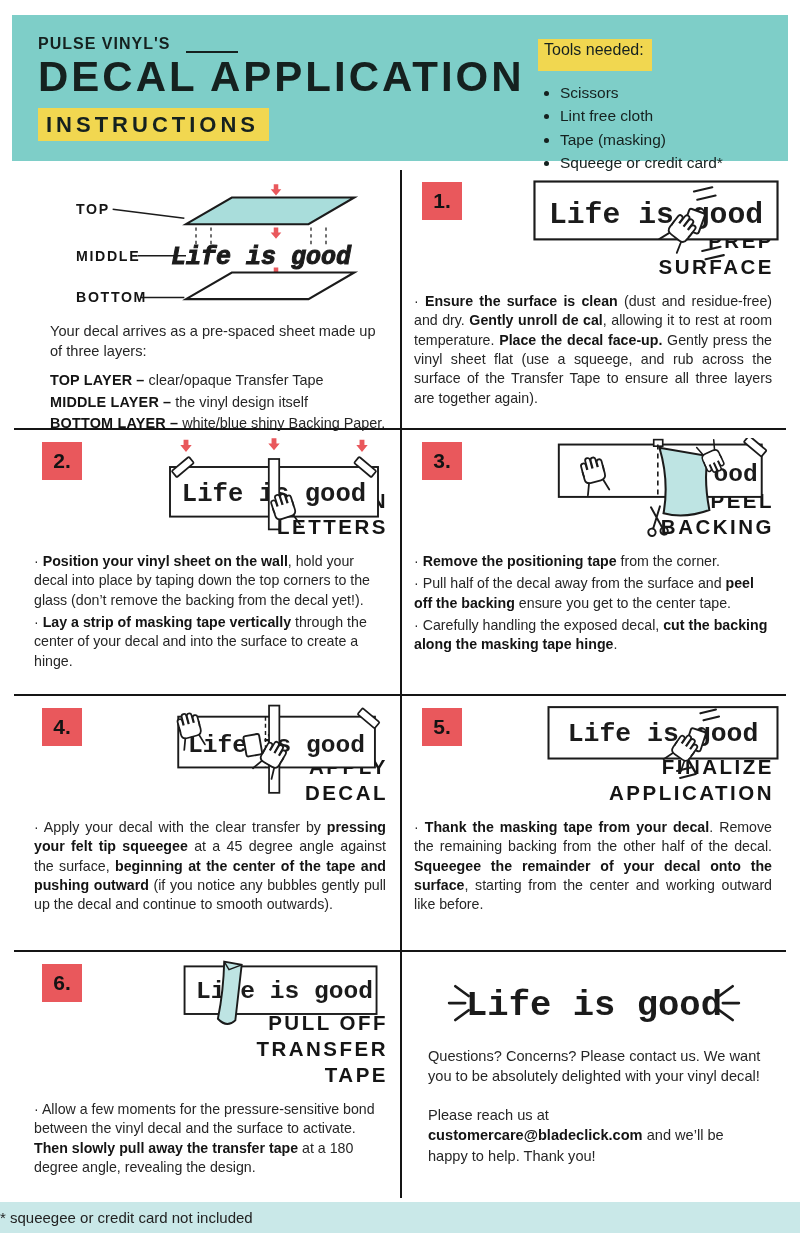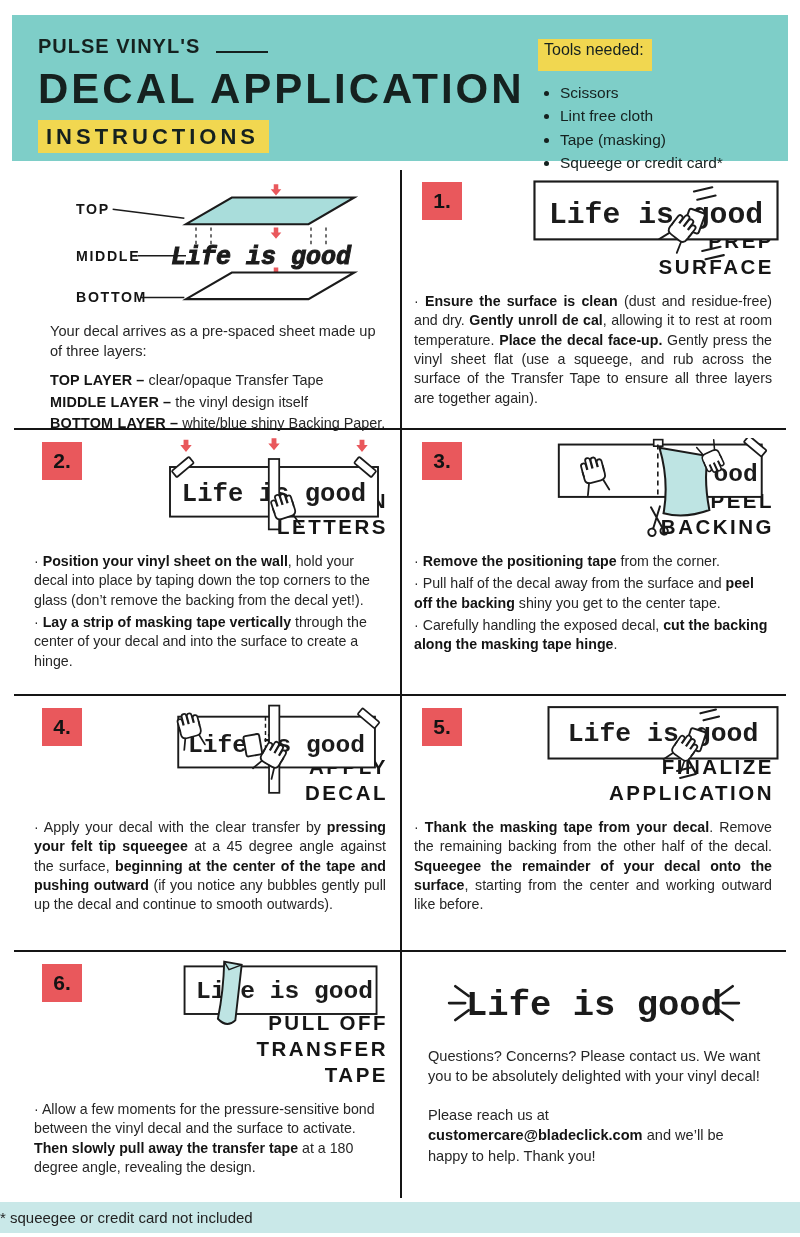--- a/index.html
+++ b/index.html
@@ -3,23 +3,23 @@
 <meta charset="utf-8">
 <style>
   * { box-sizing: border-box; margin: 0; padding: 0; }
   html,body { background:#ffffff; }
   body { width:800px; font-family:"Liberation Sans","DejaVu Sans",sans-serif; color:#1d1d1d; }
   .page { position:relative; width:800px; height:1237px; background:#fff; overflow:hidden; }
 
   
   .banner { position:absolute; left:12px; top:15px; width:776px; height:146px;
             background:#7ECEC8; display:flex; justify-content:space-between; padding:20px 22px 0 26px; }
-  .brand-row { font-size:20px; font-weight:bold; letter-spacing:1px; color:#15211f; display:flex; align-items:center; gap:16px; }
+  .brand-row { font-size:16px; font-weight:bold; letter-spacing:1px; color:#15211f; display:flex; align-items:flex-end; gap:16px; }
   .brand-line { display:inline-block; width:52px; border-bottom:2px solid #15211f; height:12px; }
-  .big-title { font-size:42px; font-weight:bold; letter-spacing:3px; color:#15211f; margin-top:9px; line-height:1.05; }
+  .big-title { font-size:42px; font-weight:bold; letter-spacing:3px; color:#15211f; margin-top:2px; line-height:1.05; }
   .subtitle { display:inline-block; background:#F1D750; color:#15211f; font-size:22px; font-weight:bold;
               letter-spacing:4px; padding:4px 10px 3px 8px; margin-top:9px; }
   .tools { width:228px; padding-top:4px; }
   .tools-label { display:inline-block; background:#F1D750; font-size:16px; padding:2px 8px 12px 6px; color:#15211f; }
   .tools ul { margin:10px 0 4px 22px; }
   .tools li { font-size:15.5px; line-height:1.5; color:#15211f; }
 
   
   .grid { position:absolute; left:14px; top:170px; width:772px; height:1028px;
           display:grid; grid-template-columns:386px 386px; grid-template-rows:258px 266px 256px 1fr; }
@@ -183,21 +183,21 @@
         <use href="#tape" transform="translate(270,10) rotate(40)"></use>
         <rect x="146" y="2" width="11" height="8" fill="#fff" stroke="#1b1b1b" stroke-width="2"></rect>
         <path d="M151,8 V72" stroke="#1b1b1b" stroke-width="2" stroke-dasharray="6 5" fill="none"></path>
         <path d="M153,12 L212,22 Q207,52 214,88 Q184,99 158,92 Q165,52 153,12 Z" fill="#BEE4E3" stroke="#1b1b1b" stroke-width="2.5"></path>
         <use href="#hand" transform="translate(52,27) rotate(-15)"></use>
         <use href="#hand" transform="translate(237,36) rotate(155) scale(0.85)"></use>
         <use href="#scissorsDef" transform="translate(150,102) rotate(-6)"></use>
       </svg>
       <div class="step-body">
           <p><span>· </span><span class="b">Remove the positioning tape</span><span> from the corner.</span></p>
-          <p><span>· Pull half of the decal away from the surface and </span><span class="b">peel off the backing</span><span> shiny you get to the center tape.</span></p>
+          <p><span>· Pull half of the decal away from the surface and </span><span class="b">peel off the backing</span><span> ensure you get to the center tape.</span></p>
           <p><span>· Carefully handling the exposed decal, </span><span class="b">cut the backing along the masking tape hinge</span><span>.</span></p>
         </div>
     </div>
 
     <div class="cell bordered just">
       <div class="numbox">4.</div>
       <h2 class="step-title">APPLY
 DECAL</h2>
       <svg class="illus" width="238" height="92" viewBox="0 0 300 116">
         <rect x="28" y="16" width="248" height="64" fill="#fff" stroke="#1b1b1b" stroke-width="2.4"></rect>

